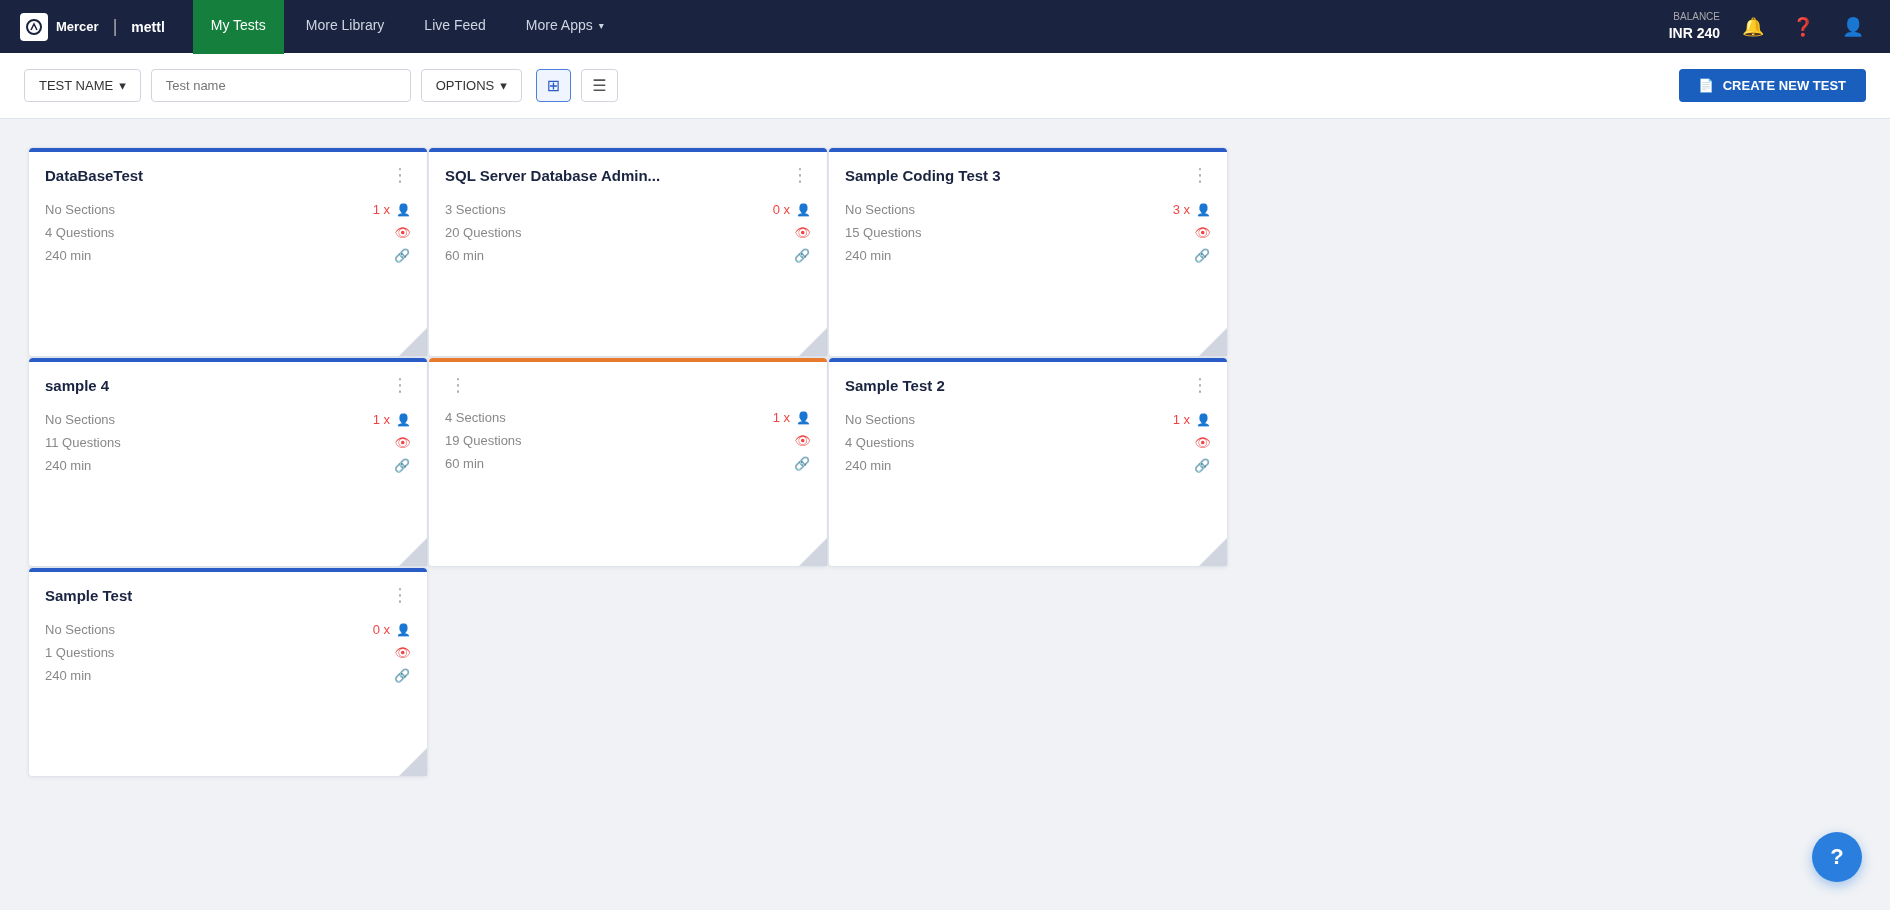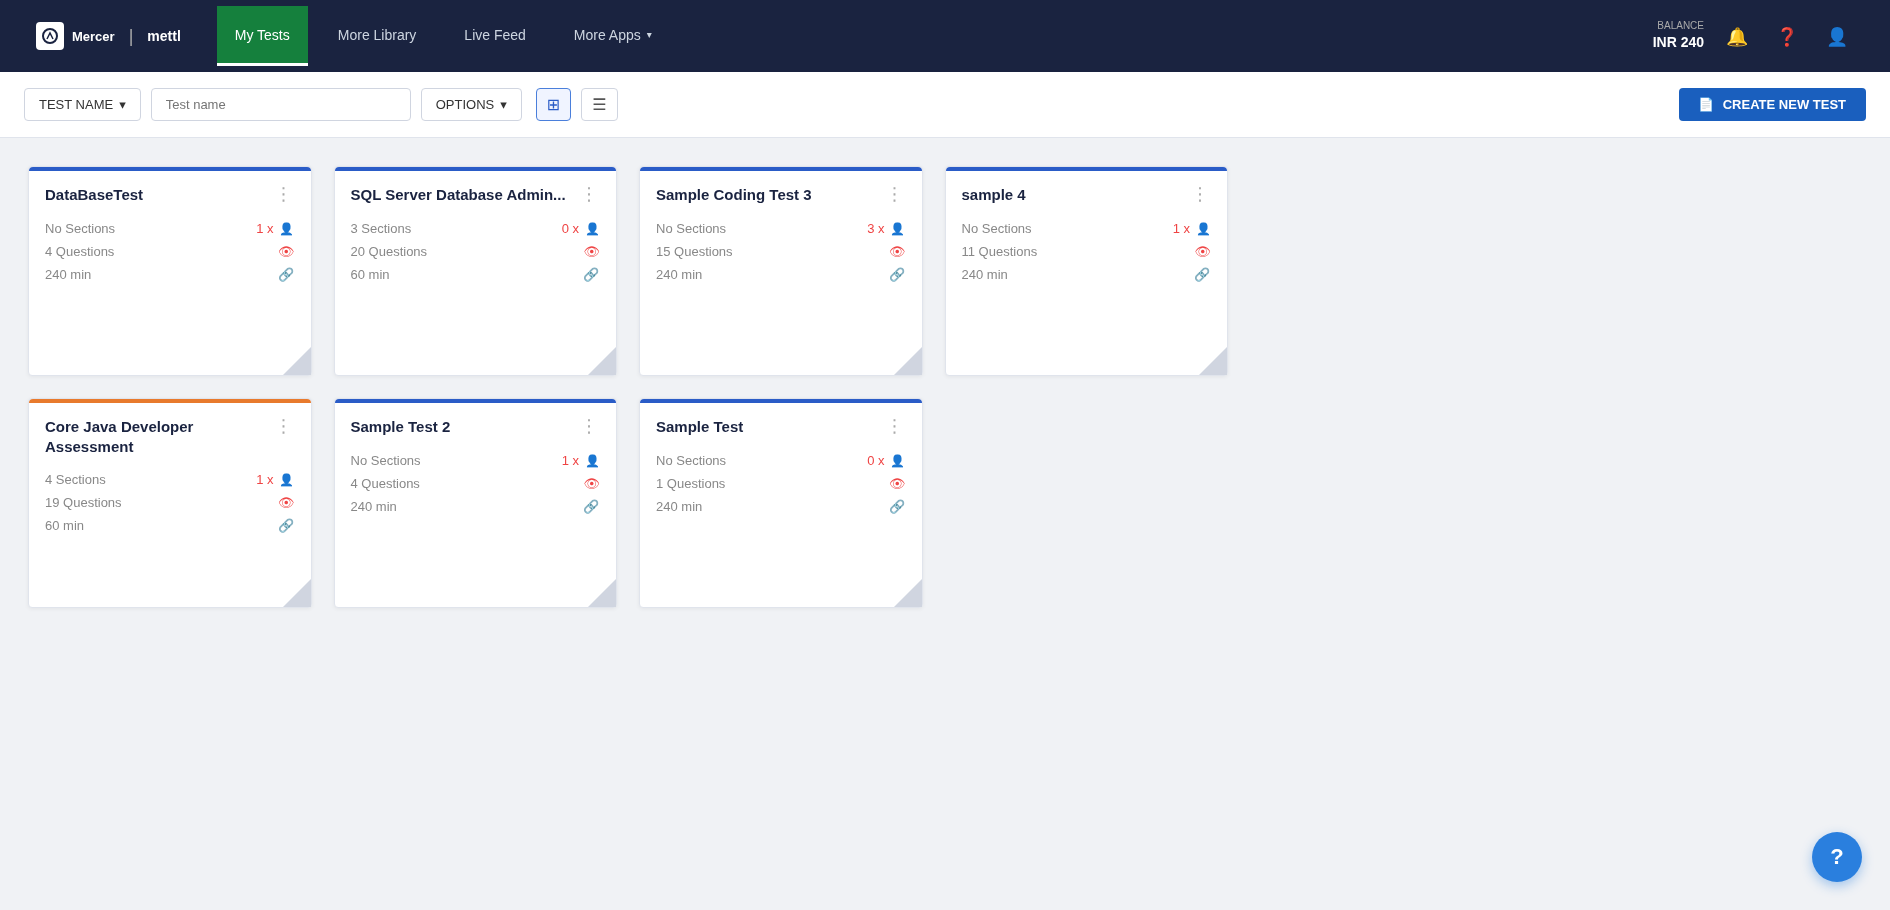--- a/index.html
+++ b/index.html
@@ -3,23 +3,23 @@
   <meta charset="utf-8">
   <style>
     * { box-sizing: border-box; margin: 0; padding: 0; }
     body { font-family: 'Segoe UI', Arial, sans-serif; background: #f0f2f5; min-height: 910px; }
 
     
     .navbar {
       background: #1a2340;
       display: flex;
       align-items: center;
-      height: 72px;
-      padding: 0 36px;
-      gap: 12px;
+      height: 53px;
+      padding: 0 20px;
+      gap: 4px;
     }
     .navbar-logo {
       display: flex;
       align-items: center;
       gap: 8px;
       margin-right: 24px;
     }
     .logo-mettl {
       color: #ffffff;
       font-size: 14px;
@@ -140,22 +140,21 @@
     
     .main-content {
       padding: 28px 28px;
       background: #f0f2f5;
       min-height: calc(910px - 60px - 61px);
     }
 
     
     .test-grid {
       display: grid;
-      grid-template-columns: repeat(4, 1fr);
-      gap: 22px;
+      grid-template-columns: repeat(3, 1fr);
       max-width: 1200px;
     }
 
     
     .test-card {
       background: #fff;
       border-radius: 4px;
       border: 1px solid #e0e4ec;
       box-shadow: 0 1px 4px rgba(0,0,0,0.06);
       padding: 0;
@@ -440,21 +439,20 @@
         <span class="card-value">
           <span class="icon-link"></span>
         </span>
       </div>
     </div>
     <div class="card-fold"></div>
   </div>
       <div class="test-card">
     <div class="card-top-bar orange"></div>
     <div class="card-header">
-      <div class="card-title">Core Java Developer Assessment</div>
       <div class="card-menu">⋮</div>
     </div>
     <div class="card-body">
       <div class="card-row">
         <span class="card-label">4 Sections</span>
         <span class="card-value">
           1 x <span class="icon-user"></span>
         </span>
       </div>
       <div class="card-row">

